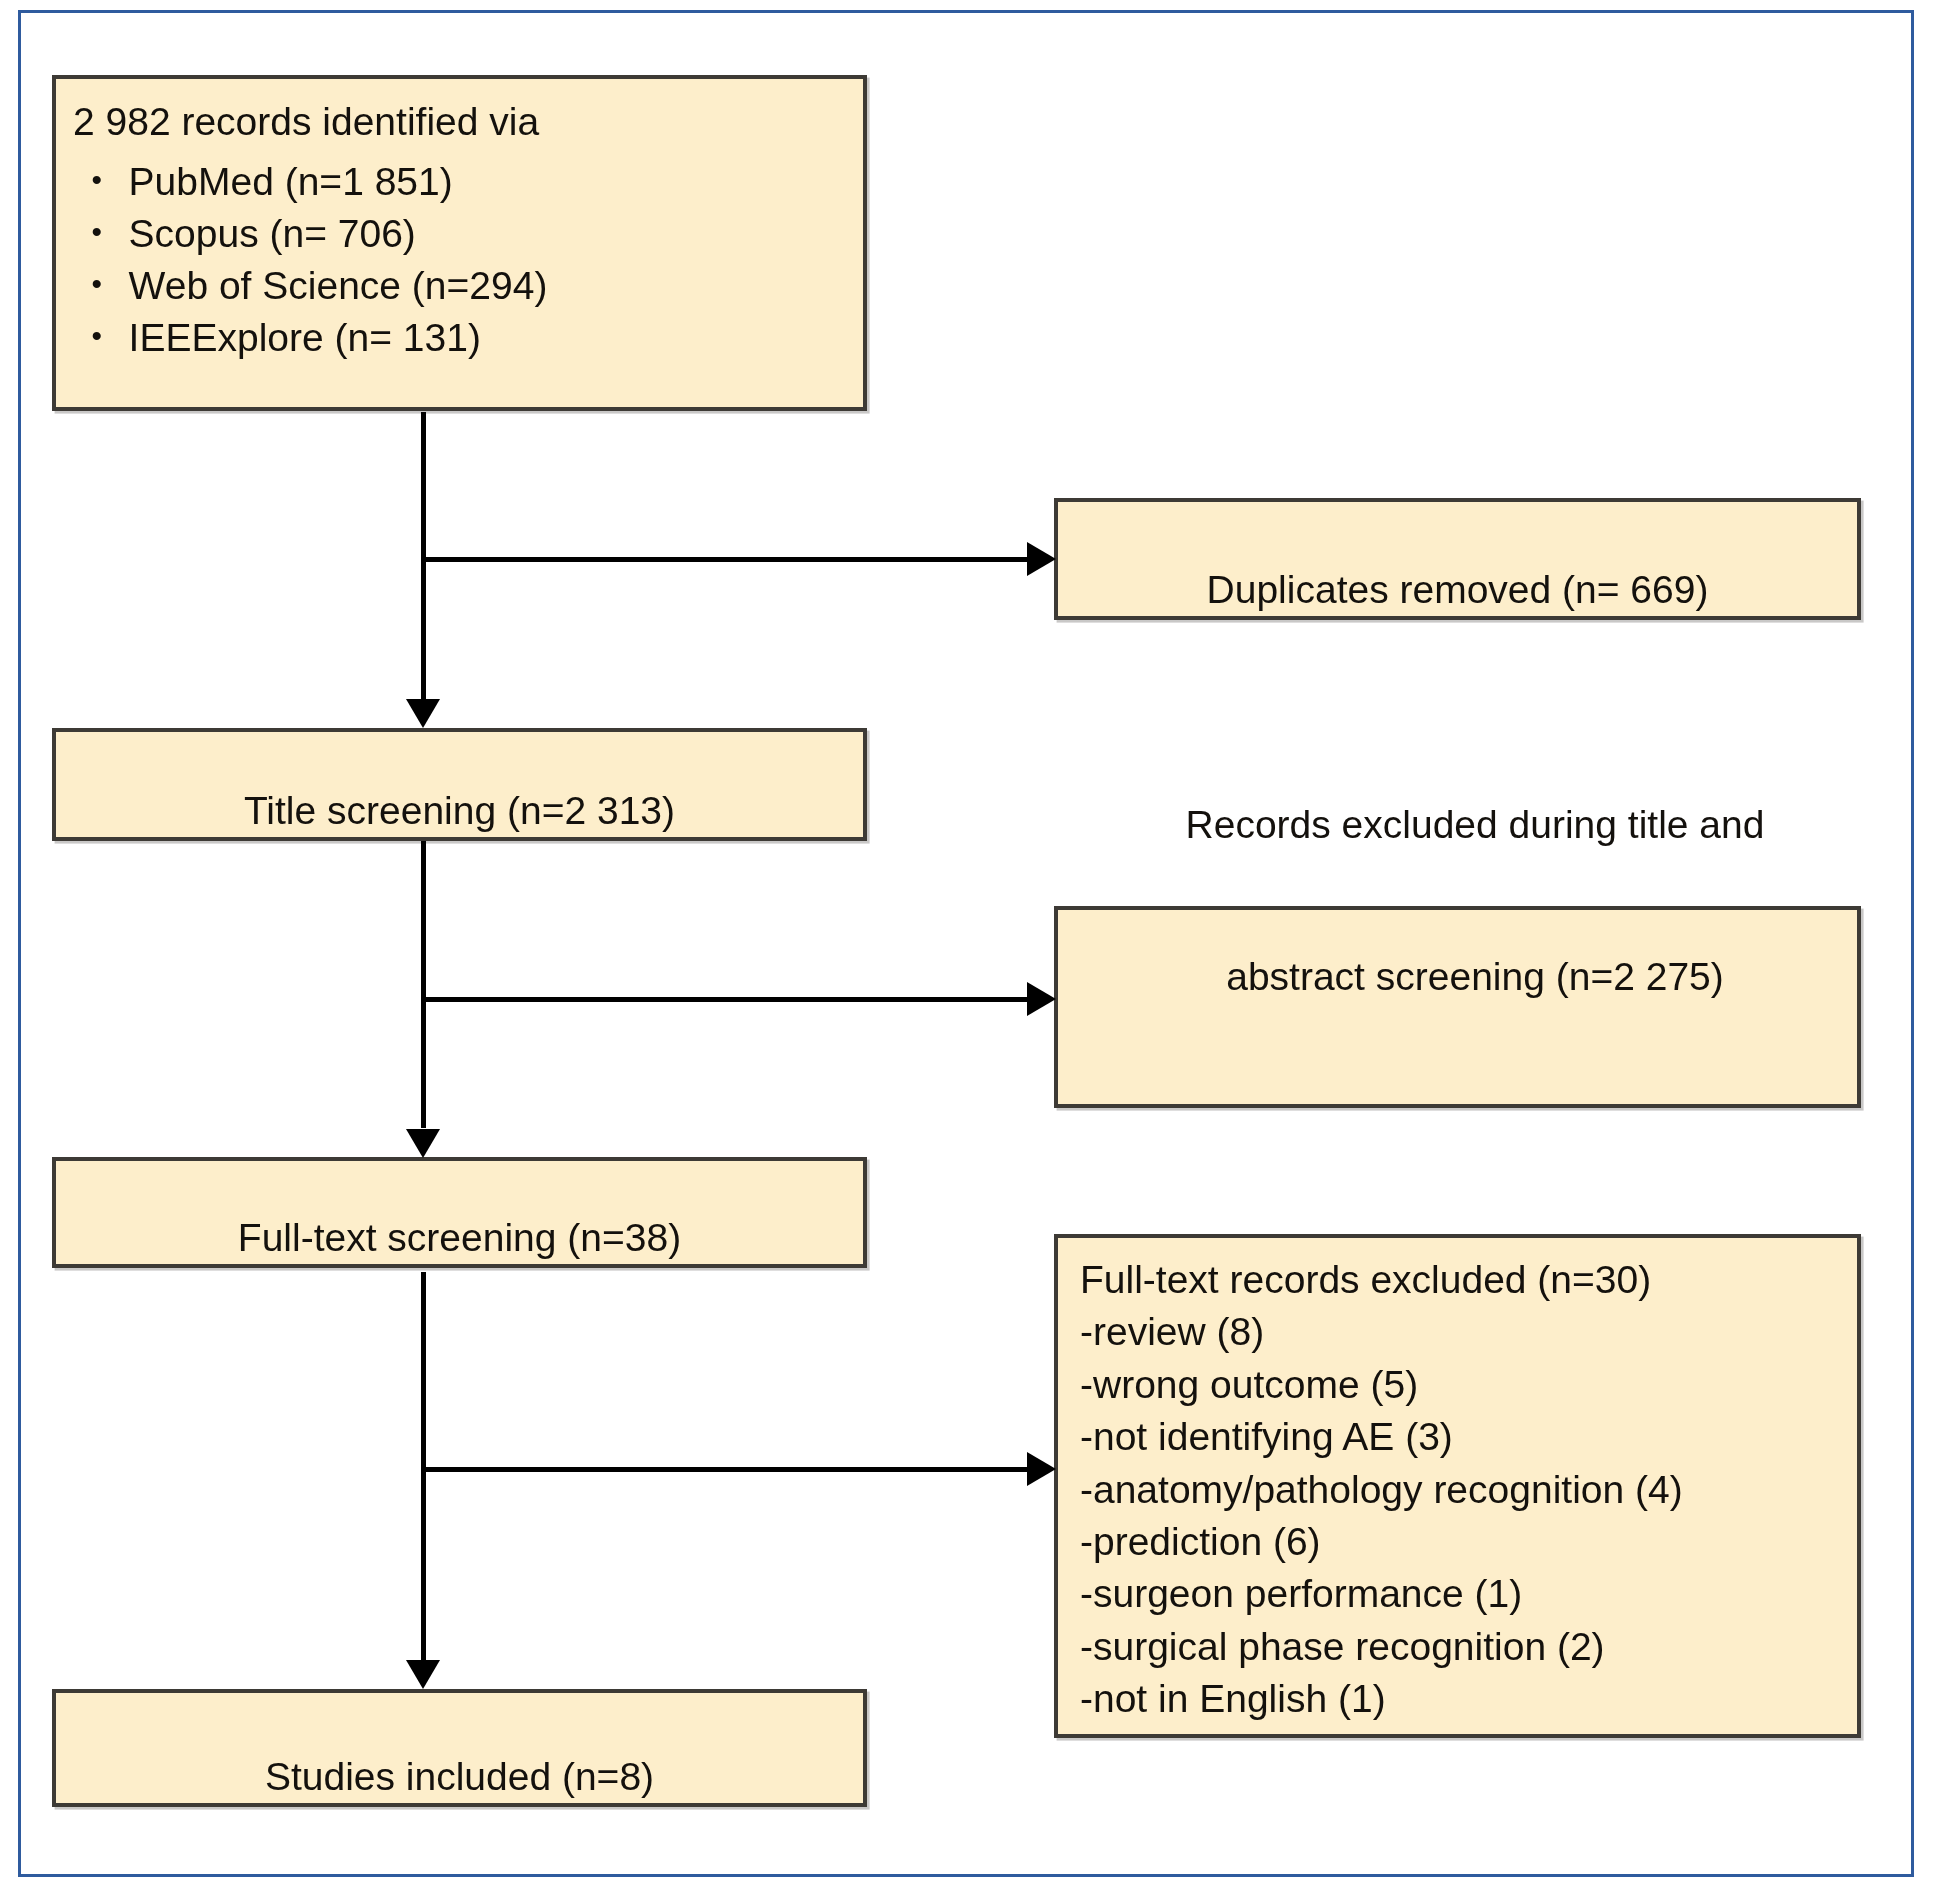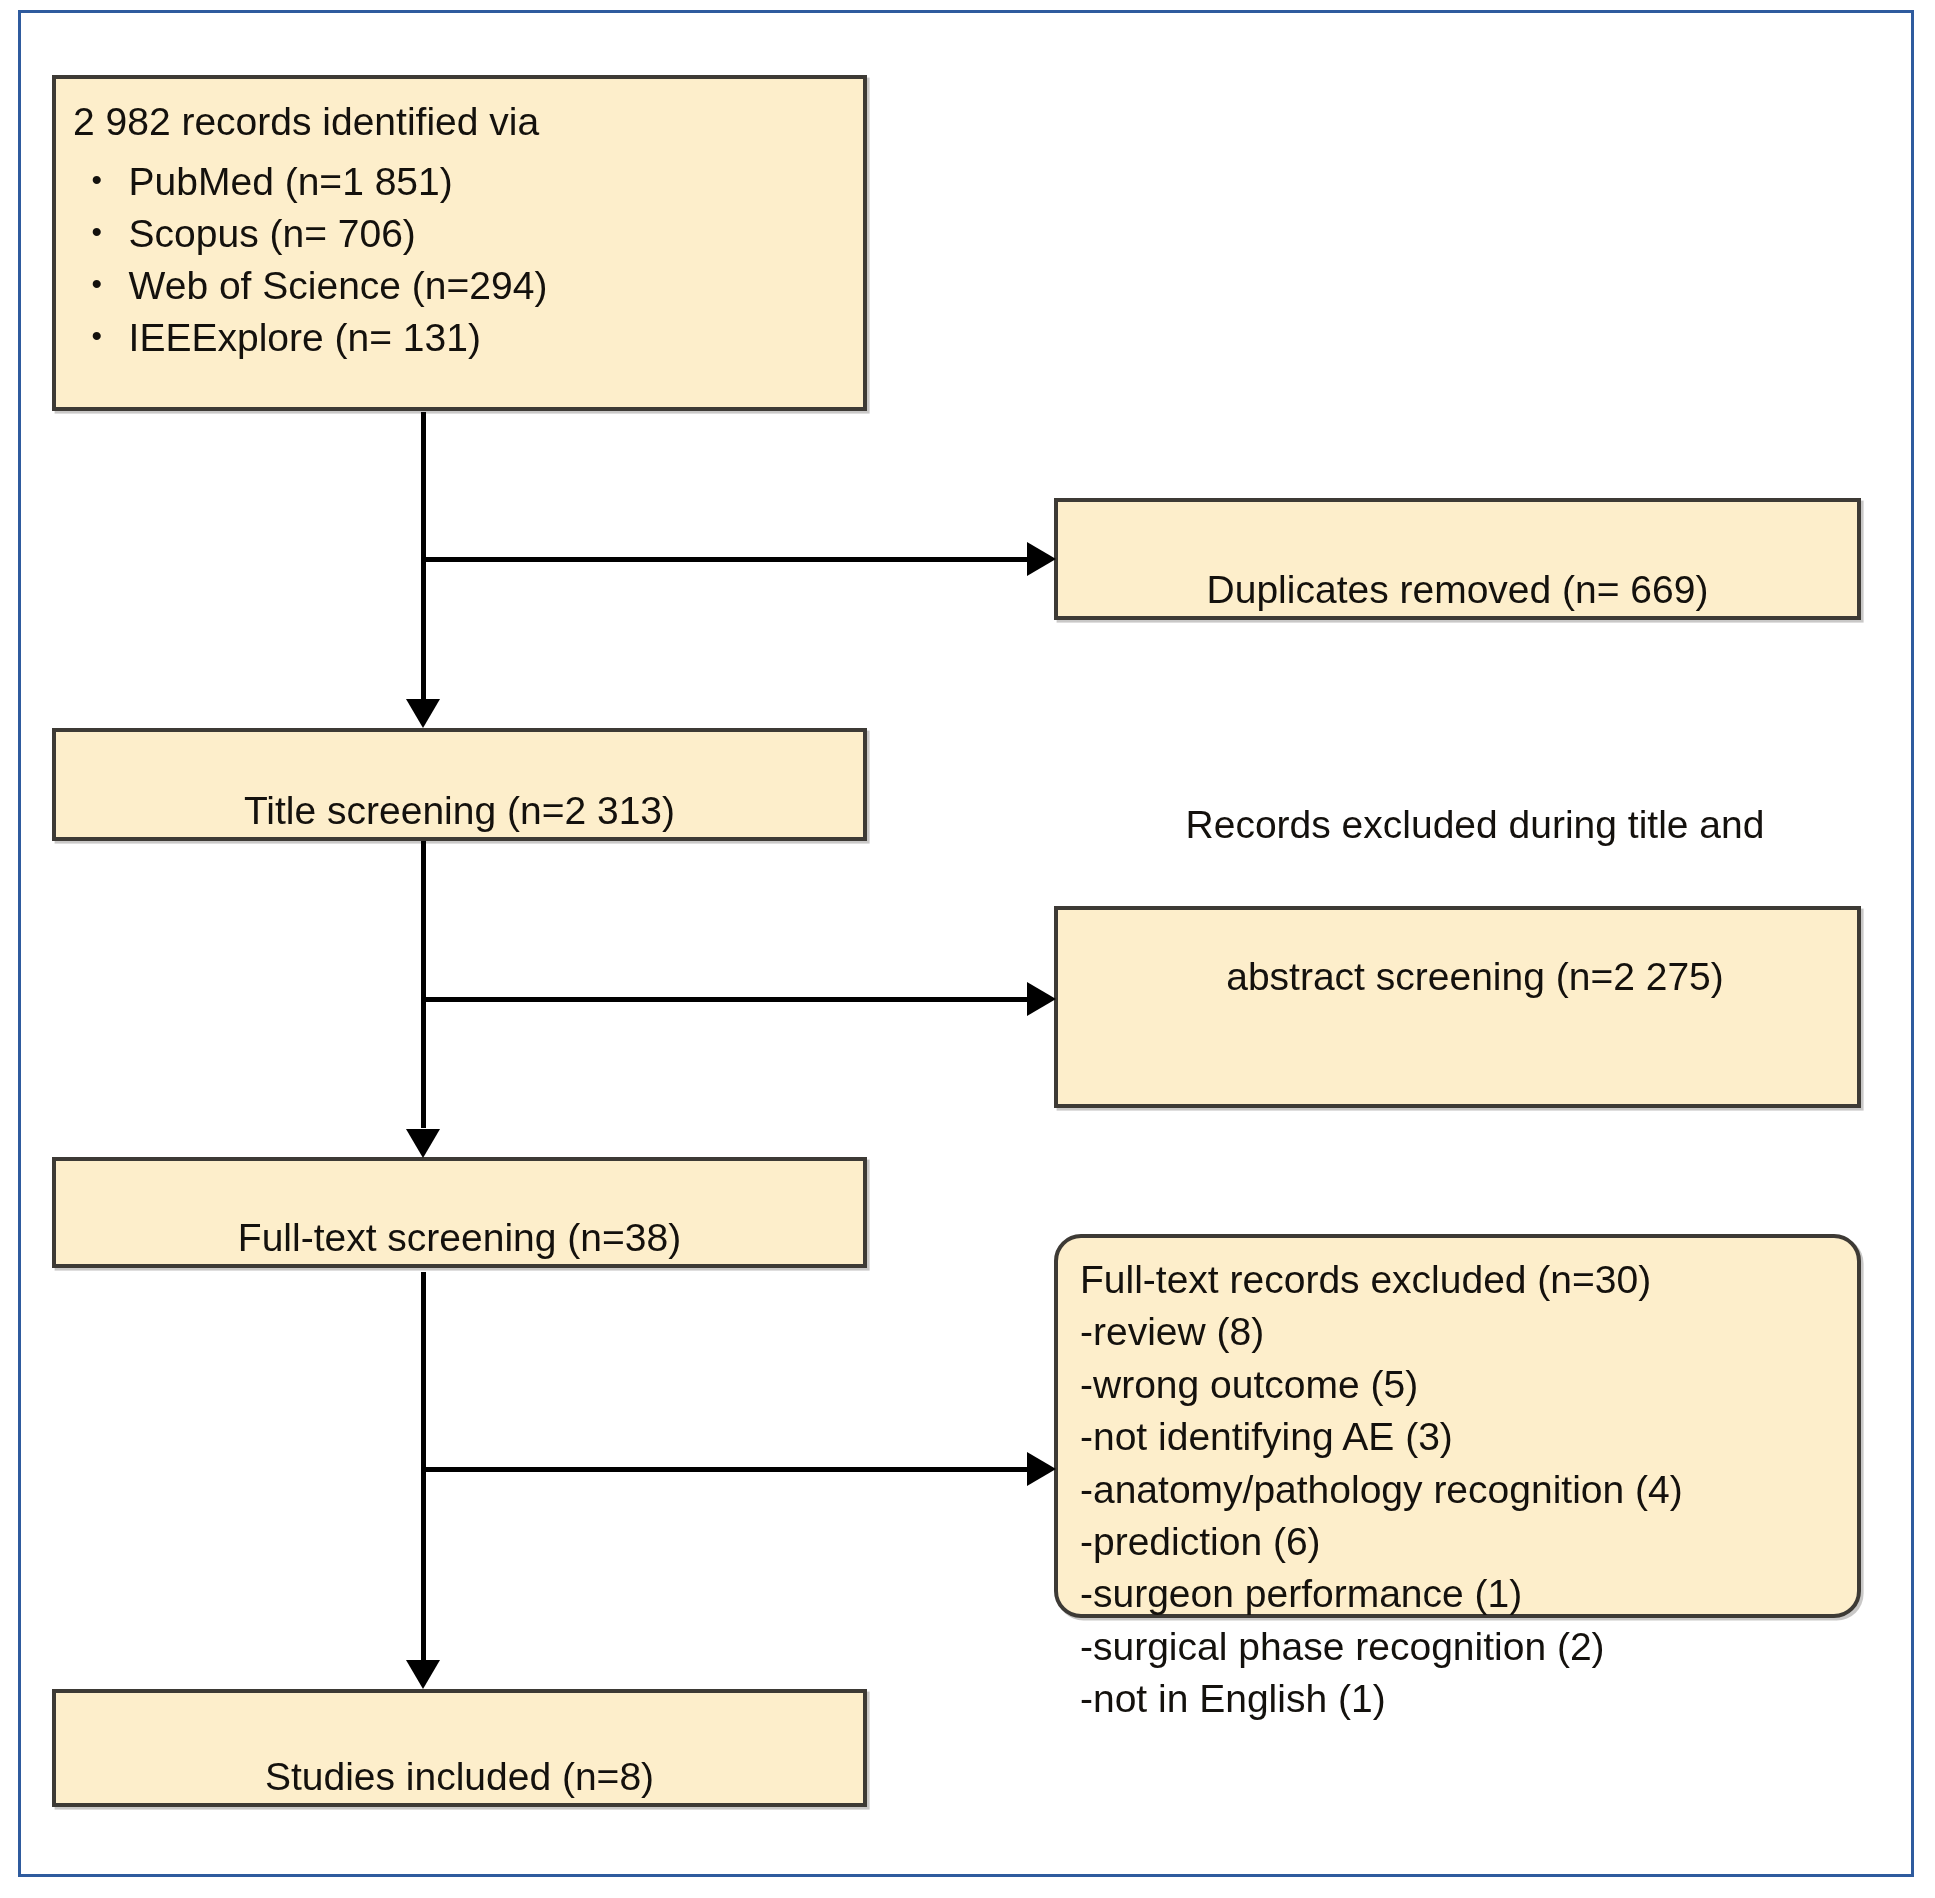--- a/index.html
+++ b/index.html
@@ -166,21 +166,21 @@
       </div>
     </div>
   </div>
 
   <div class="flow-box" id="box-fulltext-screening" style="left:52px; top:1157px; width:815px; height:111px;">
     <div class="centered">
       <div class="box-text">Full-text screening (n=38)</div>
     </div>
   </div>
 
-  <div class="flow-box" id="box-ft-excluded" style="left:1054px; top:1234px; width:807px; height:384px;border-radius:27px;">
+  <div class="flow-box" id="box-ft-excluded" style="left:1054px; top:1234px; width:807px; height:504px;">
     <div class="lines">
       <div>Full-text records excluded (n=30)</div>
       <div>-review (8)</div>
       <div>-wrong outcome (5)</div>
       <div>-not identifying AE (3)</div>
       <div>-anatomy/pathology recognition (4)</div>
       <div>-prediction (6)</div>
       <div>-surgeon performance (1)</div>
       <div>-surgical phase recognition (2)</div>
       <div>-not in English (1)</div>

